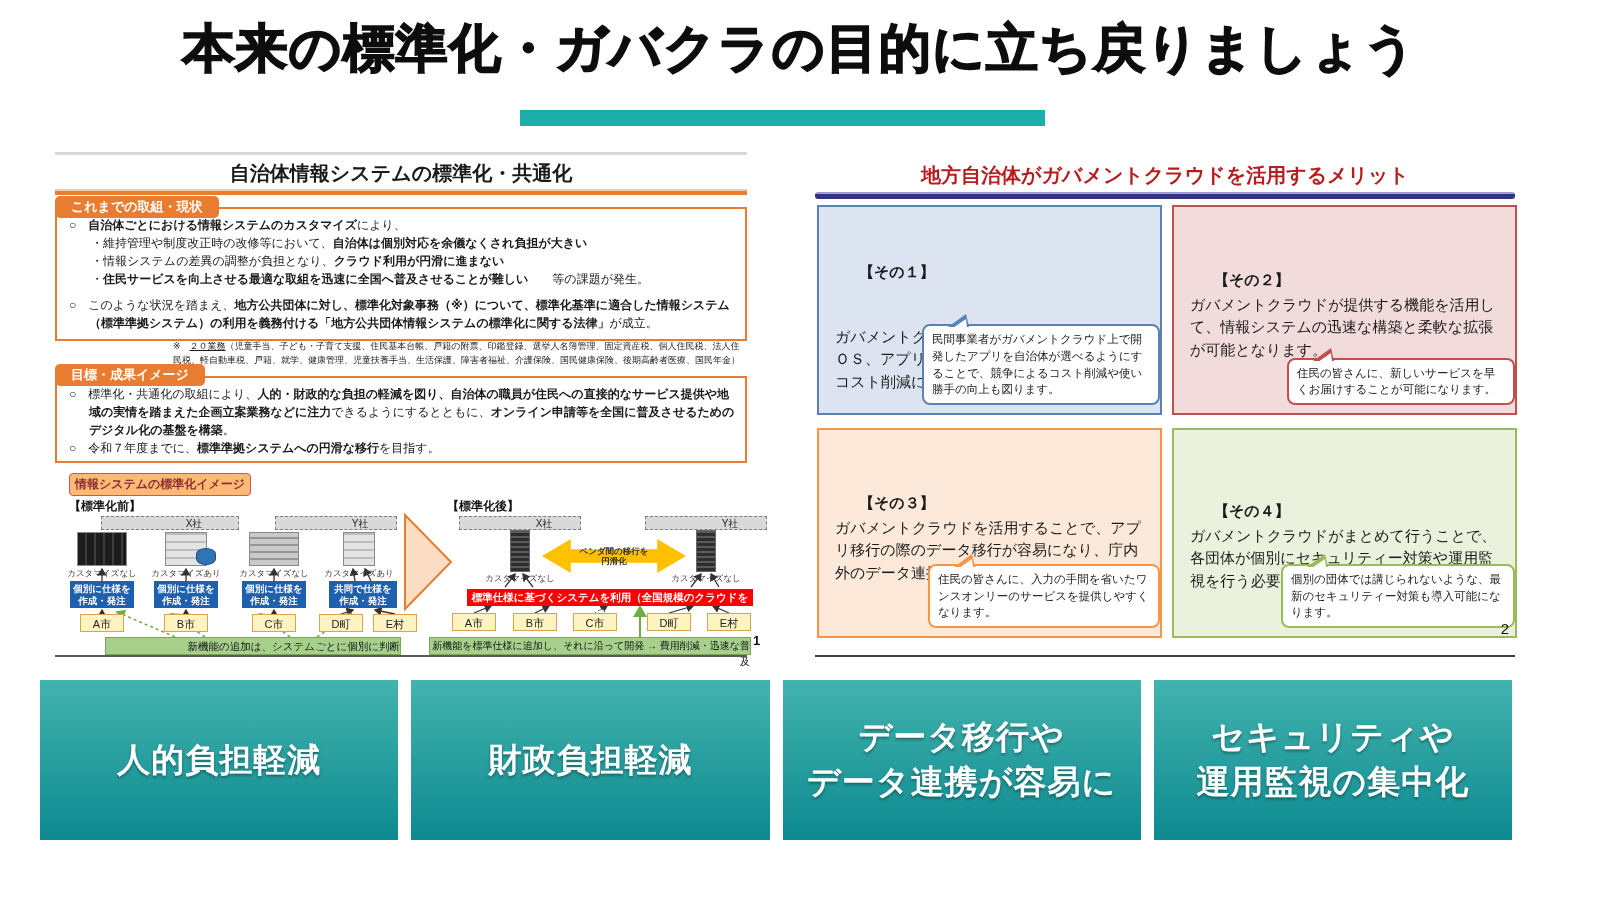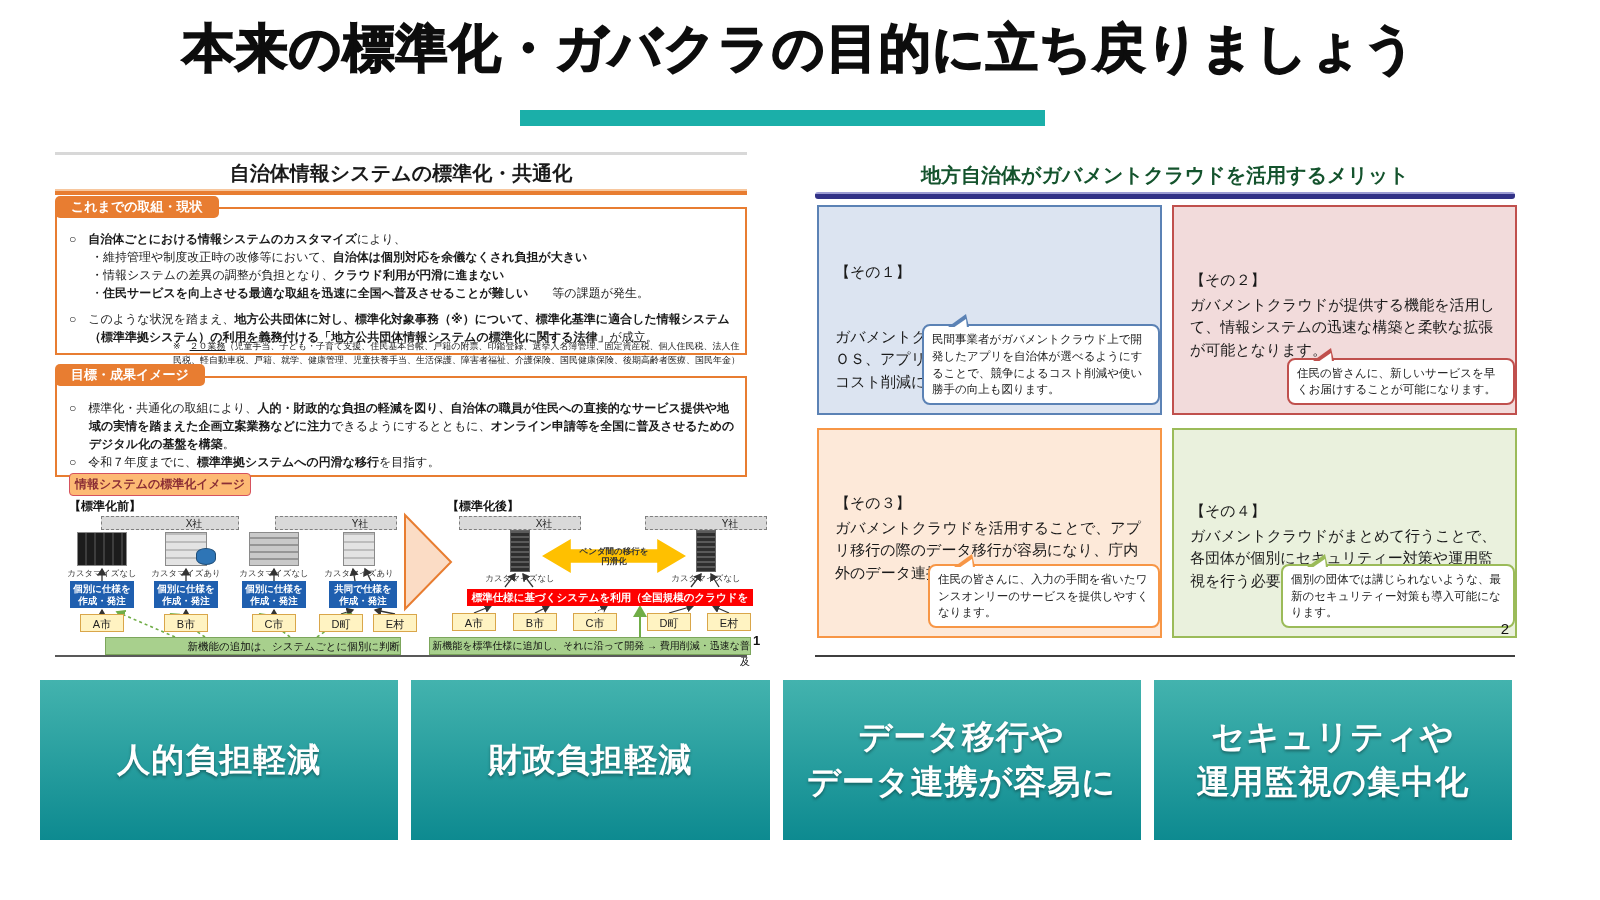--- a/index.html
+++ b/index.html
@@ -12,21 +12,21 @@
     -webkit-text-stroke:1.6px #0d0d0d;}
   .title-underline{position:absolute;left:520px;top:110px;width:525px;height:16px;background:#1bafa9;}
 
   
   .lpanel{position:absolute;left:55px;top:152px;width:692px;height:503px;border-bottom:2px solid #595959;}
   .lp-topline{position:absolute;top:0;left:0;right:0;height:3px;background:#d8d8d8;}
   .lp-title{position:absolute;top:8px;left:0;width:100%;text-align:center;font-size:20px;font-weight:bold;color:#1a1a1a;}
   .lp-rule{position:absolute;top:37px;left:0;width:100%;height:6px;background:linear-gradient(#f7c79e 0 40%,#e87d31 40% 100%);}
   .otab{position:absolute;left:0;height:22px;line-height:22px;padding:0 16px;background:#e87d31;color:#fff;
     font-size:13px;font-weight:bold;border-radius:5px;z-index:3;}
-  .obox{position:absolute;left:0;width:666px;border:2px solid #e87d31;background:#fff;padding:21px 10px 0 12px;
+  .obox{position:absolute;left:0;width:666px;border:2px solid #e87d31;background:#fff;padding:7px 10px 0 12px;
     font-size:12px;line-height:1.5;color:#1a1a1a;}
   .obox .line{margin:0;padding-left:20px;text-indent:-20px;}
   .obox .sub{margin:0;padding-left:22px;}
   .obox .gap{height:8px;}
   .note{position:absolute;left:118px;top:188px;width:575px;font-size:9px;line-height:1.5;color:#1a1a1a;}
   .note .u{text-decoration:underline;}
 
   
   .diagram{position:absolute;left:0;top:313px;width:710px;height:190px;}
   .badge{position:absolute;left:14px;top:8px;width:180px;height:21px;line-height:21px;text-align:center;
@@ -52,24 +52,24 @@
   .pagenum-left{position:absolute;left:698px;top:168px;font-size:13px;font-weight:bold;color:#111;}
   .darrow{position:absolute;left:487px;top:74px;width:144px;height:34px;}
   .darrow .shape{position:absolute;inset:0;background:#ffc000;
     clip-path:polygon(0 50%,20% 0,20% 30%,80% 30%,80% 0,100% 50%,80% 100%,80% 70%,20% 70%,20% 100%);}
   .darrow .lbl{position:absolute;inset:0;display:flex;align-items:center;justify-content:center;text-align:center;
     font-size:8.5px;font-weight:bold;color:#333;white-space:pre-line;line-height:1.2;}
   .dsvg{position:absolute;left:0;top:0;width:710px;height:190px;pointer-events:none;}
 
   
   .rpanel{position:absolute;left:815px;top:158px;width:700px;height:497px;border-bottom:2.5px solid #3f3f3f;}
-  .rp-title{position:absolute;top:4px;left:0;width:100%;text-align:center;font-size:20px;font-weight:bold;color:#14532d;}
+  .rp-title{position:absolute;top:4px;left:0;width:100%;text-align:center;font-size:20px;font-weight:bold;color:#b91c1c;}
   .rp-rule{position:absolute;top:34px;left:0;width:100%;height:7px;background:linear-gradient(#9d9dd4 0 35%,#323287 35% 100%);border-radius:3px;}
   .mcard{position:absolute;width:345px;height:210px;box-sizing:border-box;padding:14px 16px 0 16px;font-size:15px;line-height:1.5;color:#1a1a1a;}
-  .mcard .tag{font-weight:normal;}
+  .mcard .tag{font-weight:bold;margin-left:24px;}
   .mc-blue{background:#dce4f1;border:2px solid #5b82b5;}
   .mc-red{background:#f2dbdb;border:2px solid #c0504d;}
   .mc-orange{background:#fde9d9;border:2px solid #f79646;}
   .mc-green{background:#eaf1dd;border:2px solid #9bbb59;}
   .mcard .body{margin-top:2px;}
   .mc-blue .body,.mc-blue .tag{padding-top:40px;}
   .mc-red .body,.mc-red .tag{padding-top:0;}
   .bubble{position:absolute;right:0;bottom:8px;background:#fff;border-radius:8px;padding:5px 8px;
     font-size:11.5px;line-height:1.45;color:#222;}
   .bubble::before{content:"";position:absolute;top:-12px;left:24px;width:0;height:0;

